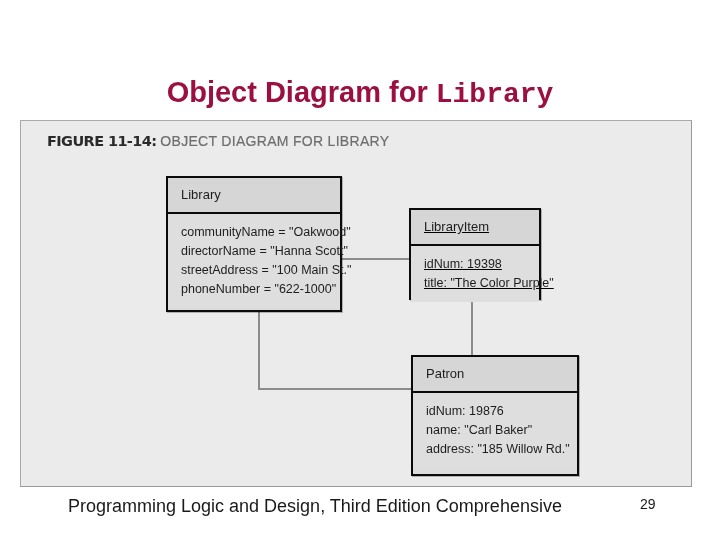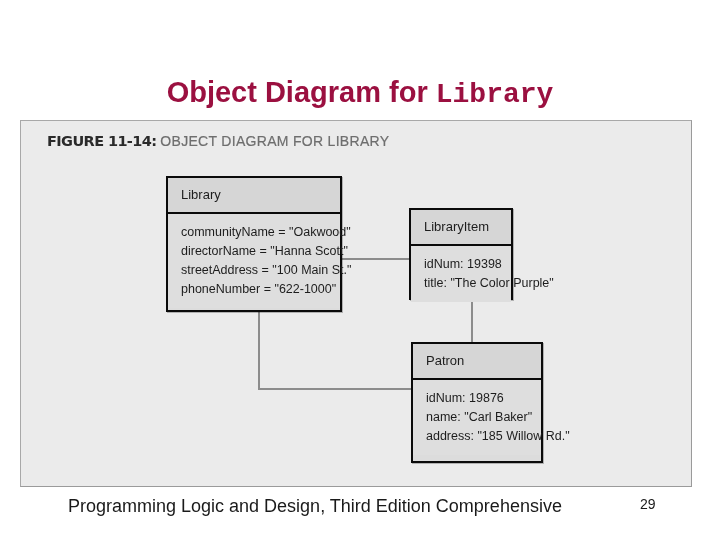--- a/index.html
+++ b/index.html
@@ -107,22 +107,22 @@
     box-sizing: border-box;
   }
   .obj-attr {
     color: #1d1d1d;
     font-size: 12.5px;
     line-height: 19px;
     white-space: nowrap;
   }
 
   #box-library      { left: 145px; top: 55px;  width: 176px; height: 136px; }
-  #box-libraryitem  { left: 388px; top: 87px;  width: 104px; height:  92px; }
-  #box-patron       { left: 390px; top: 221px; width: 132px; height: 121px; }
+  #box-libraryitem  { left: 388px; top: 87px;  width: 132px; height:  92px; text-decoration: underline; }
+  #box-patron       { left: 390px; top: 234px; width: 168px; height: 121px; }
 
   
   .footer-text {
     position: absolute;
     left: 68px;
     top: 496px;
     color: #1a1a1a;
     font-size: 18px;
     white-space: nowrap;
   }

